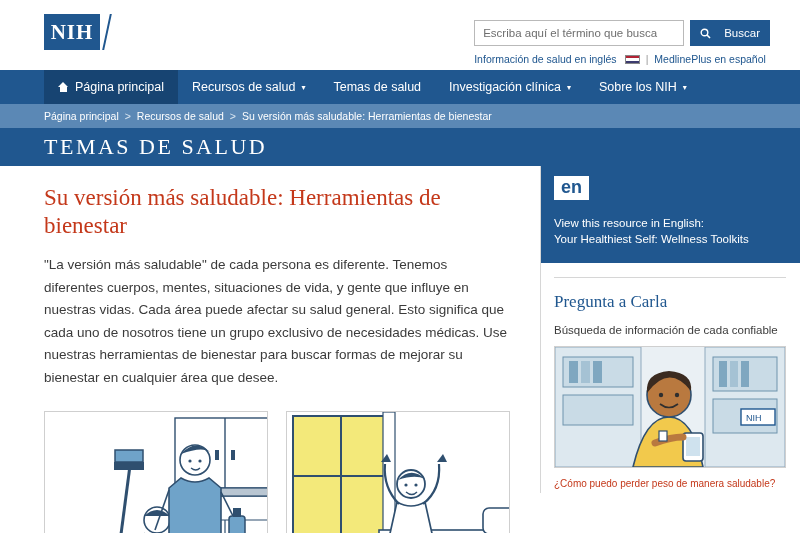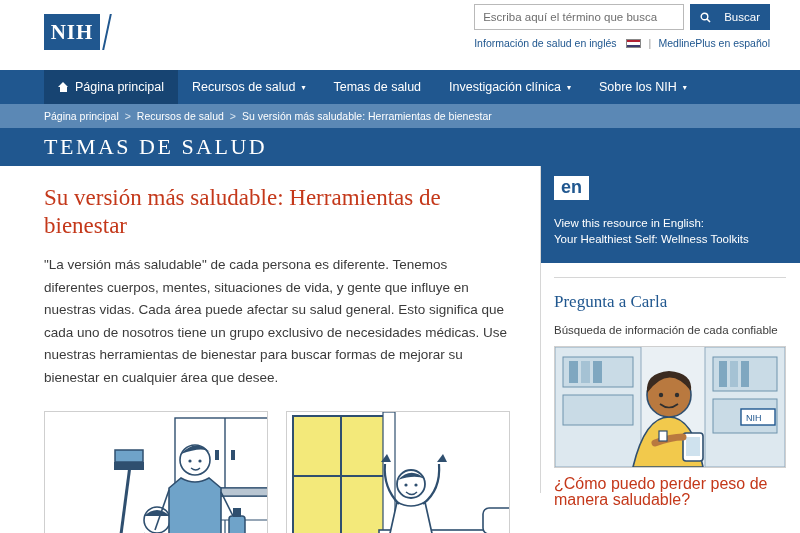--- a/index.html
+++ b/index.html
@@ -63,21 +63,21 @@
   .logo-sub {
     color: #20578f;
     font-style: italic;
     font-size: 10.5px;
     line-height: 15px;
     letter-spacing: .1px;
   }
   .header-right {
     position: absolute;
     right: 30px;
-    top: 4px;
+    top: 20px;
     text-align: right;
   }
   .search-row {
     display: flex;
     align-items: stretch;
   }
   .search-input {
     width: 210px;
     height: 26px;
     border: 1px solid #b9b9b9;
@@ -104,21 +104,21 @@
     gap: 13px;
     cursor: pointer;
     padding: 0 10px;
   }
   .search-btn svg { display: block; }
   .header-links {
     margin-top: 7px;
     font-size: 10.5px;
     color: #20578f;
     display: flex;
-    justify-content: space-between;
+    justify-content: flex-start;
     align-items: center;
     gap: 6px;
   }
   .header-links a { color: #20578f; text-decoration: none; }
   .flag-chip {
     display: inline-block;
     width: 15px; height: 9px;
     background: linear-gradient(to bottom,#b22234 0 33%,#ffffff 33% 66%,#3c3b6e 66% 100%);
     border: 1px solid #888;
     vertical-align: middle;
@@ -286,21 +286,21 @@
     width: 232px;
     height: 122px;
     border: 1px solid #cfcfcf;
     position: relative;
     overflow: hidden;
     background: #eef1f3;
   }
   .side-link {
     margin-top: 8px;
     color: #c4381a;
-    font-size: 16px;
+    font-size: 10px;
     line-height: 16px;
   }
   .vert-rule {
     position: absolute;
     left: 0; top: 0; bottom: 0;
     width: 1px;
     background: #d6d6d6;
   }
   .side-divider {
     height: 1px;

